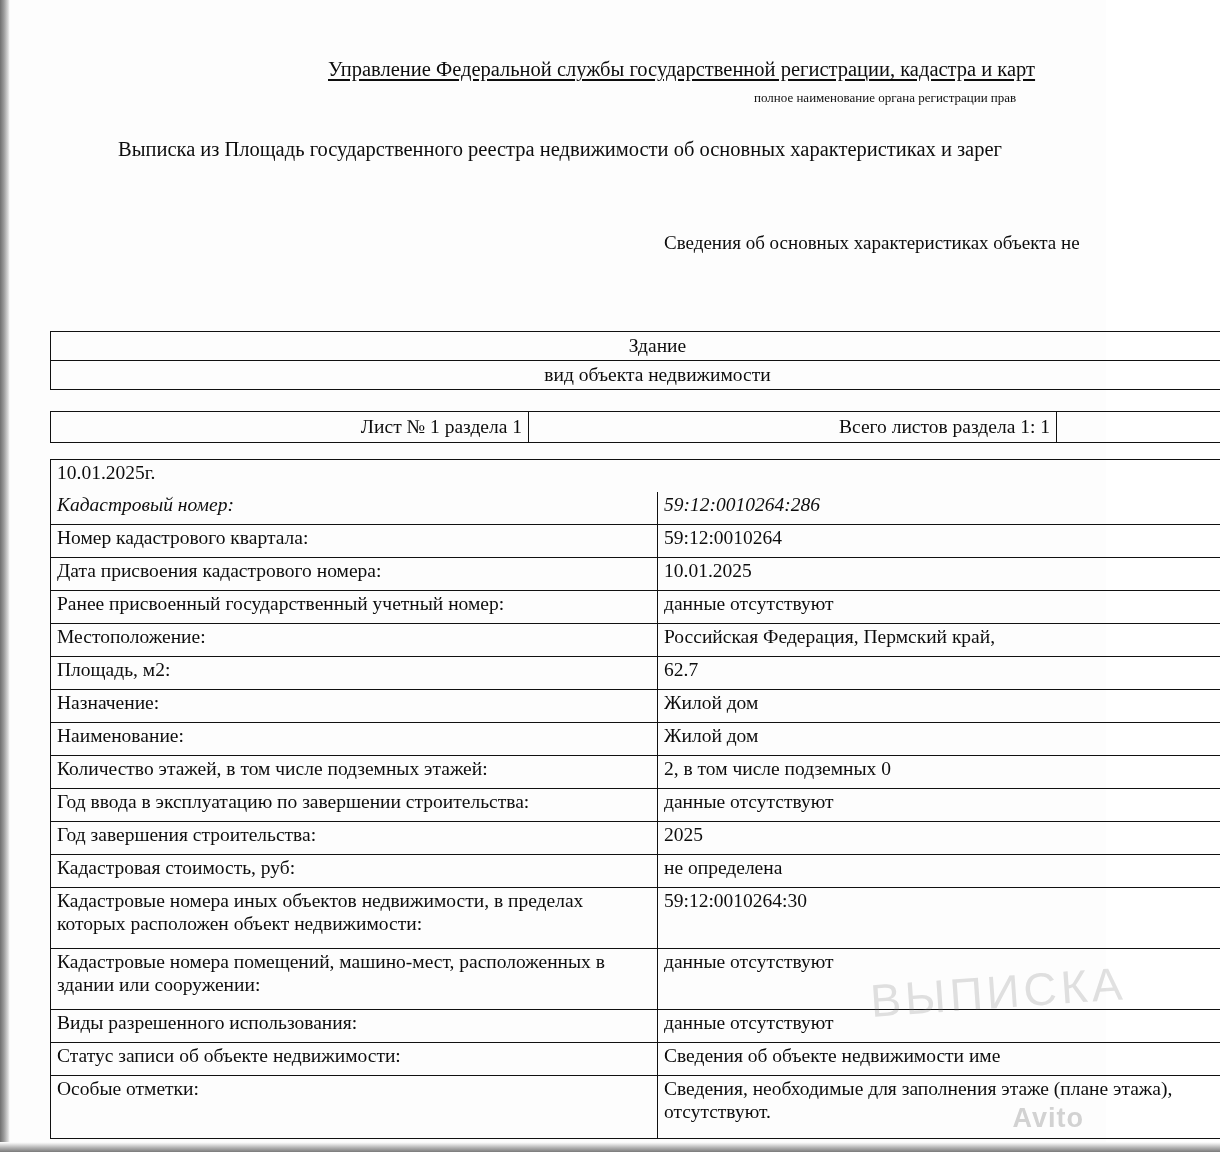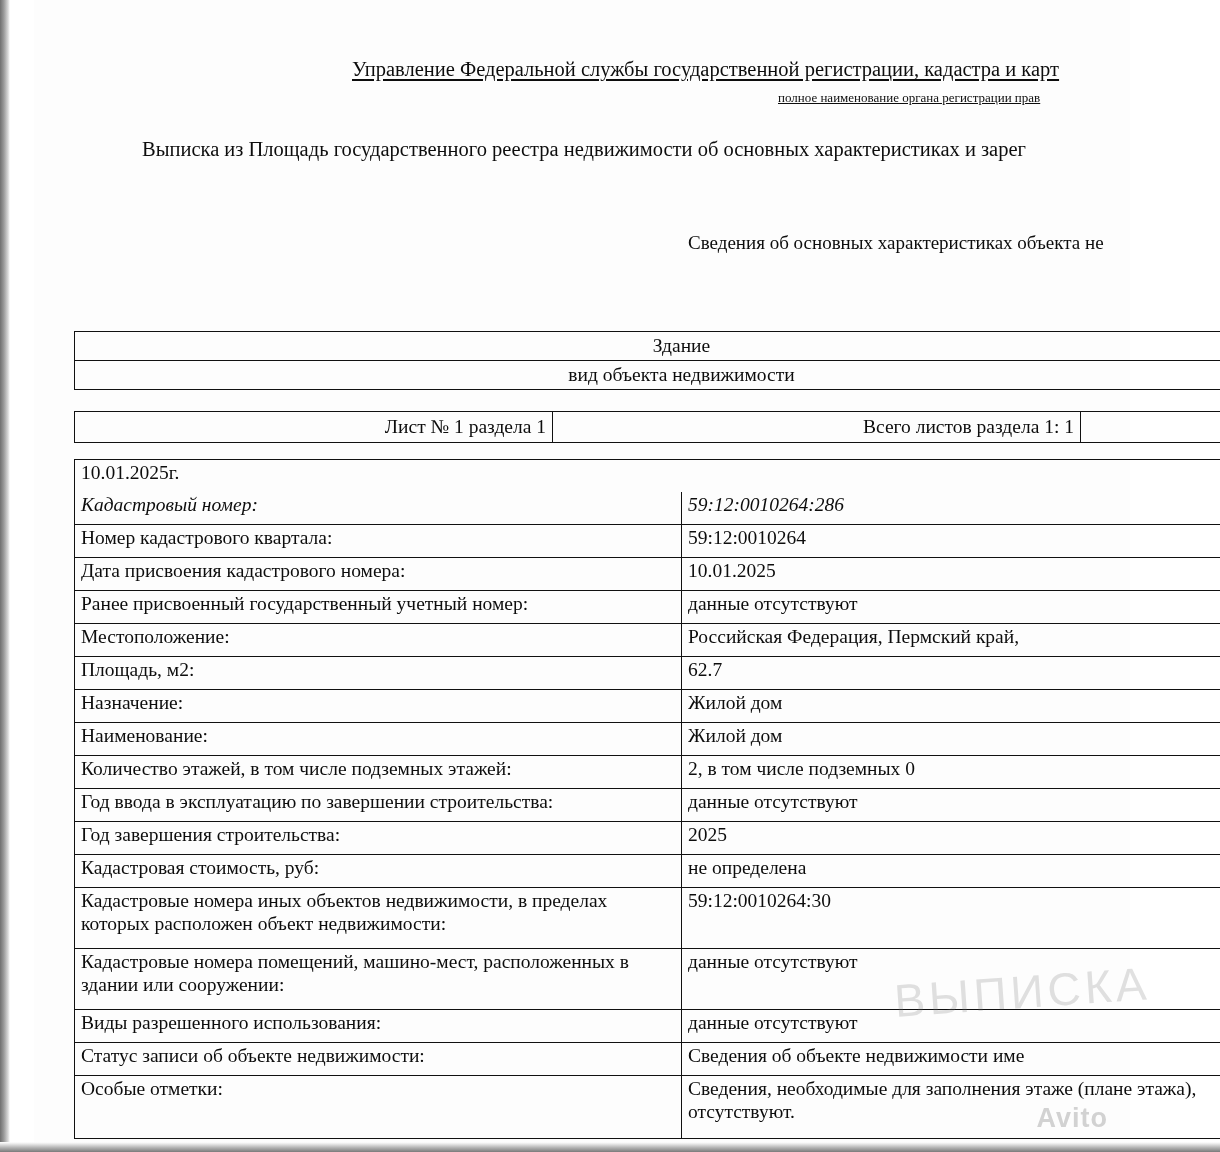--- a/index.html
+++ b/index.html
@@ -34,40 +34,38 @@
     background: linear-gradient(to top, #7a7a7a 0%, #b5b5b5 45%, #e8e8e8 80%, #ffffff 100%);
   }
 
   .sheet {
     position: absolute;
     left: 10px;
     top: 0;
     width: 1096px;
     height: 1142px;
     background: #fdfdfd;
-    margin-left: 24px;
   }
 
   
   .org-line {
     position: absolute;
     left: 318px;
     top: 58px;
     font-size: 20.5px;
     white-space: nowrap;
     text-decoration: underline;
     text-underline-offset: 3px;
   }
   .org-caption {
     position: absolute;
     left: 744px;
     top: 90px;
     font-size: 13px;
     white-space: nowrap;
-    text-decoration: underline;
   }
   .doc-title {
     position: absolute;
     left: 108px;
     top: 138px;
     font-size: 20.5px;
     white-space: nowrap;
   }
   .section-title {
     position: absolute;

